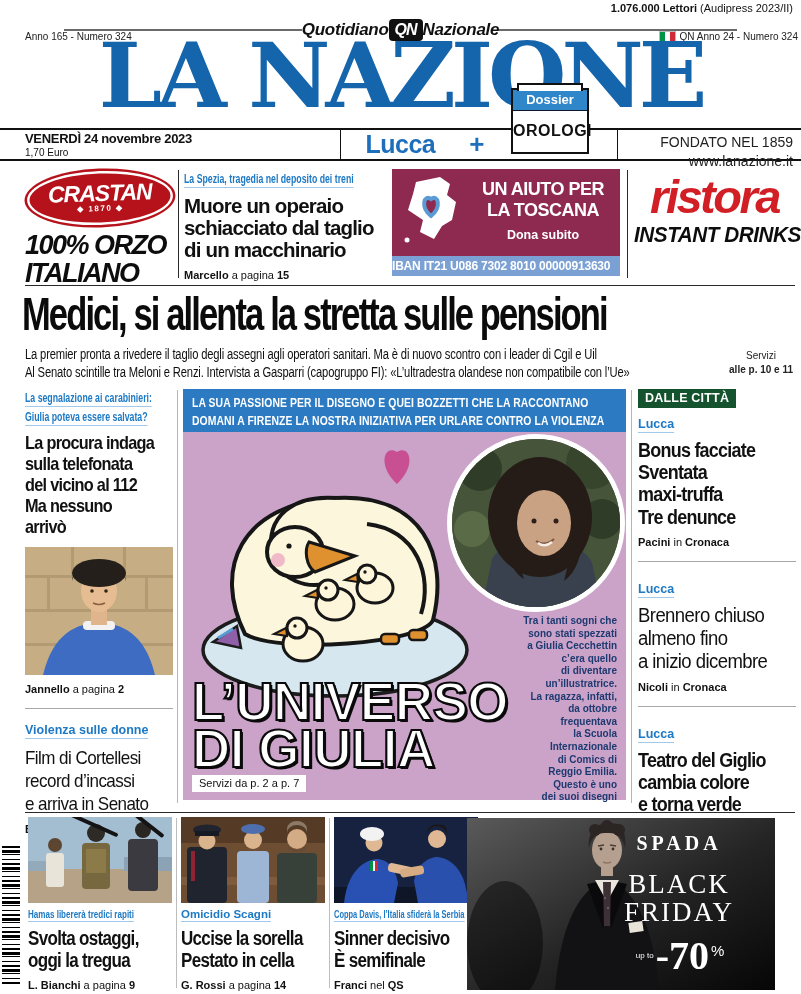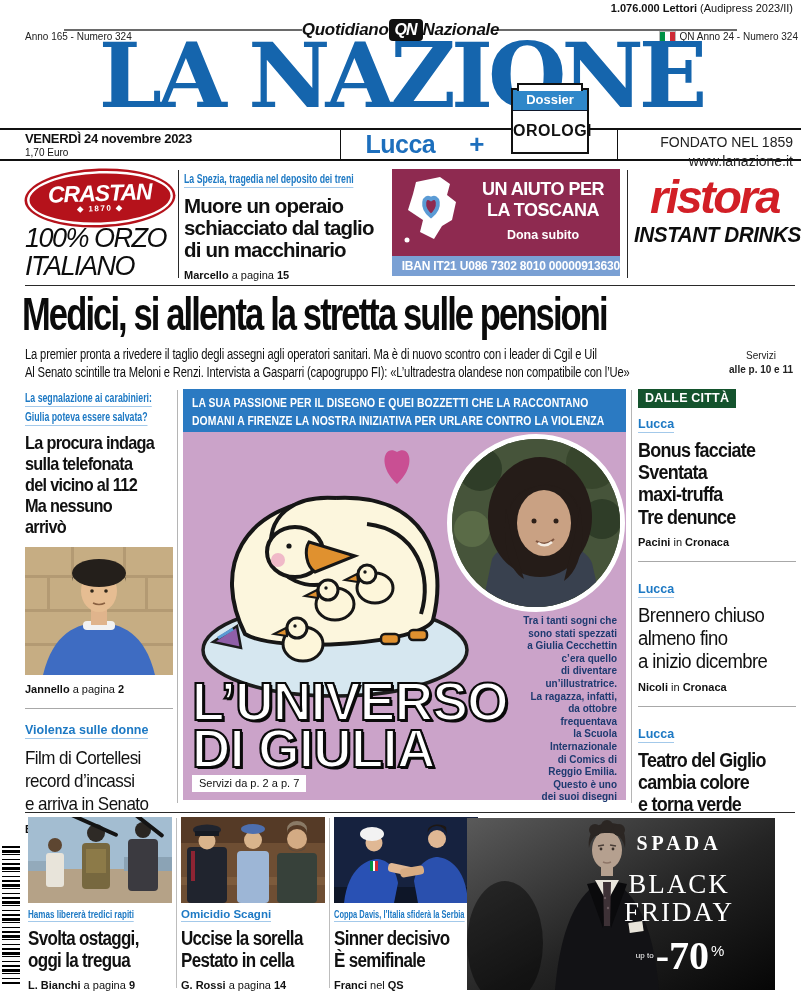--- a/index.html
+++ b/index.html
@@ -42,32 +42,32 @@
   .edition .name{font-size:25px;letter-spacing:-.5px}
   .edition .plus{font-size:26px}
   .dl-right{position:absolute;right:8px;top:3px;text-align:right;font-size:14px;line-height:1.35;color:#222}
 
   
   .vdiv{position:absolute;width:1px;background:#2a2a2a}
   .crastan{position:absolute;left:25px;top:171px;width:152px}
   .crastan-oval{width:146px;height:54px;background:#b5121b;border-radius:50%;display:flex;flex-direction:column;align-items:center;justify-content:center;color:#fff;box-shadow:inset 0 0 0 2.5px #fff,0 0 0 2.5px #b5121b;transform:rotate(-2deg);margin-left:2px}
   .crastan-name{font-weight:900;font-style:italic;font-size:23px;letter-spacing:-1px;line-height:.9}
   .crastan-year{font-size:8px;font-weight:bold;letter-spacing:1.5px}
-  .crastan-tag{font-style:italic;font-weight:400;font-size:27px;letter-spacing:-1.5px;line-height:1.02;color:#0d0d0d;white-space:pre-line}
+  .crastan-tag{font-style:italic;font-weight:700;font-size:27px;letter-spacing:-1.5px;line-height:1.02;margin-top:7px;color:#0d0d0d;white-space:pre-line}
   .spezia{position:absolute;left:184px;top:169px;width:205px}
   .kicker{color:#1d79c4;font-weight:bold;font-size:12.5px;display:inline-block;border-bottom:1.5px solid #a3c9ea;padding-bottom:1px;white-space:nowrap}
   .spezia-head{font-size:20.5px;font-weight:800;line-height:1.08;letter-spacing:-.8px;margin-top:7px;white-space:pre-line}
   .byline{font-size:11px;margin-top:8px;color:#111}
   .toscana{position:absolute;left:392px;top:169px;width:228px;height:107px;background:#8e2a50}
   .tos-row{display:flex;align-items:flex-start;padding:7px 6px 0 8px;gap:6px}
   .tos-text{flex:1;text-align:center;color:#fff;margin-top:3px}
   .tos-l1{font-size:18px;font-weight:800;letter-spacing:-.5px}
   .tos-l2{font-size:18px;font-weight:900;letter-spacing:-.5px}
   .tos-cta{font-size:12.5px;font-weight:bold;margin-top:7px}
-  .tos-iban{position:absolute;left:0;bottom:0;width:100%;background:#7aa0d4;color:#fff;font-weight:bold;font-size:12px;text-align:right;padding:3px 0;letter-spacing:-.2px}
+  .tos-iban{position:absolute;left:0;bottom:0;width:100%;background:#7aa0d4;color:#fff;font-weight:bold;font-size:12px;text-align:left;padding:3px 0;letter-spacing:-.2px}
   .ristora{position:absolute;left:634px;top:176px;width:161px;text-align:center}
   .ristora-name{color:#d21f26;font-weight:900;font-style:italic;font-size:47px;line-height:.9;letter-spacing:-2.5px}
   .ristora-tag{font-weight:bold;font-style:italic;font-size:22.5px;letter-spacing:-.5px;color:#0d0d0d;margin-top:4px;white-space:nowrap;transform:scaleX(.92);transform-origin:left top}
   .hr{position:absolute;left:25px;right:6px;height:1px;background:#2a2a2a}
 
   
   .lead-head{position:absolute;left:22px;top:291px;font-size:46px;font-weight:900;letter-spacing:-2.5px;line-height:1;white-space:nowrap;transform:scaleX(.75);transform-origin:left top;color:#0b0b0b}
   .lead-deck{position:absolute;left:25px;top:345px;font-size:14px;line-height:1.32;letter-spacing:-.2px;white-space:pre;transform:scaleX(.80);transform-origin:left top;width:max-content;color:#0f0f0f}
   .lead-services{position:absolute;right:8px;top:349px;text-align:center;font-size:10px;line-height:1.35;color:#222}
 

